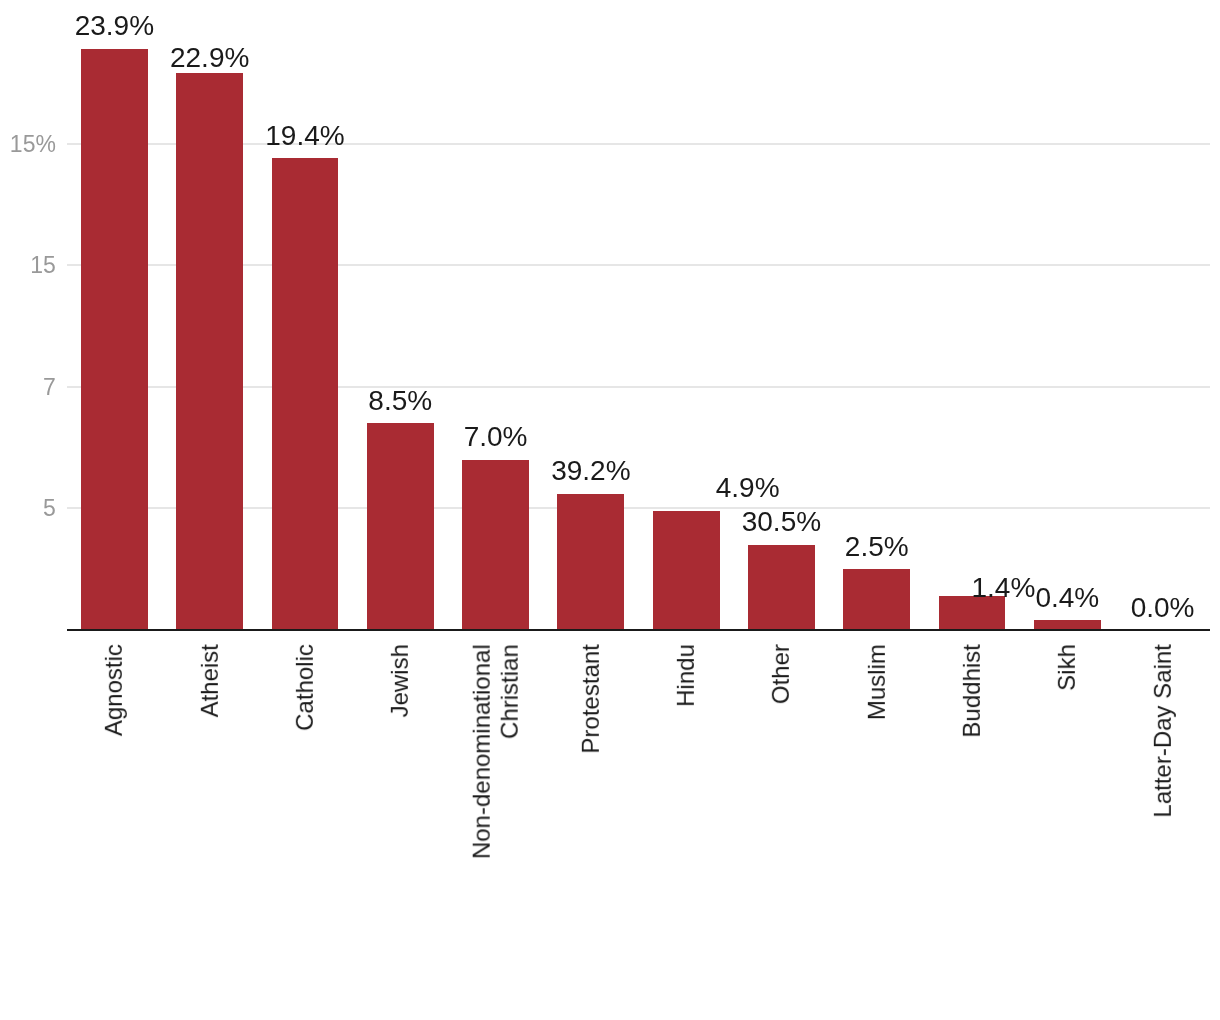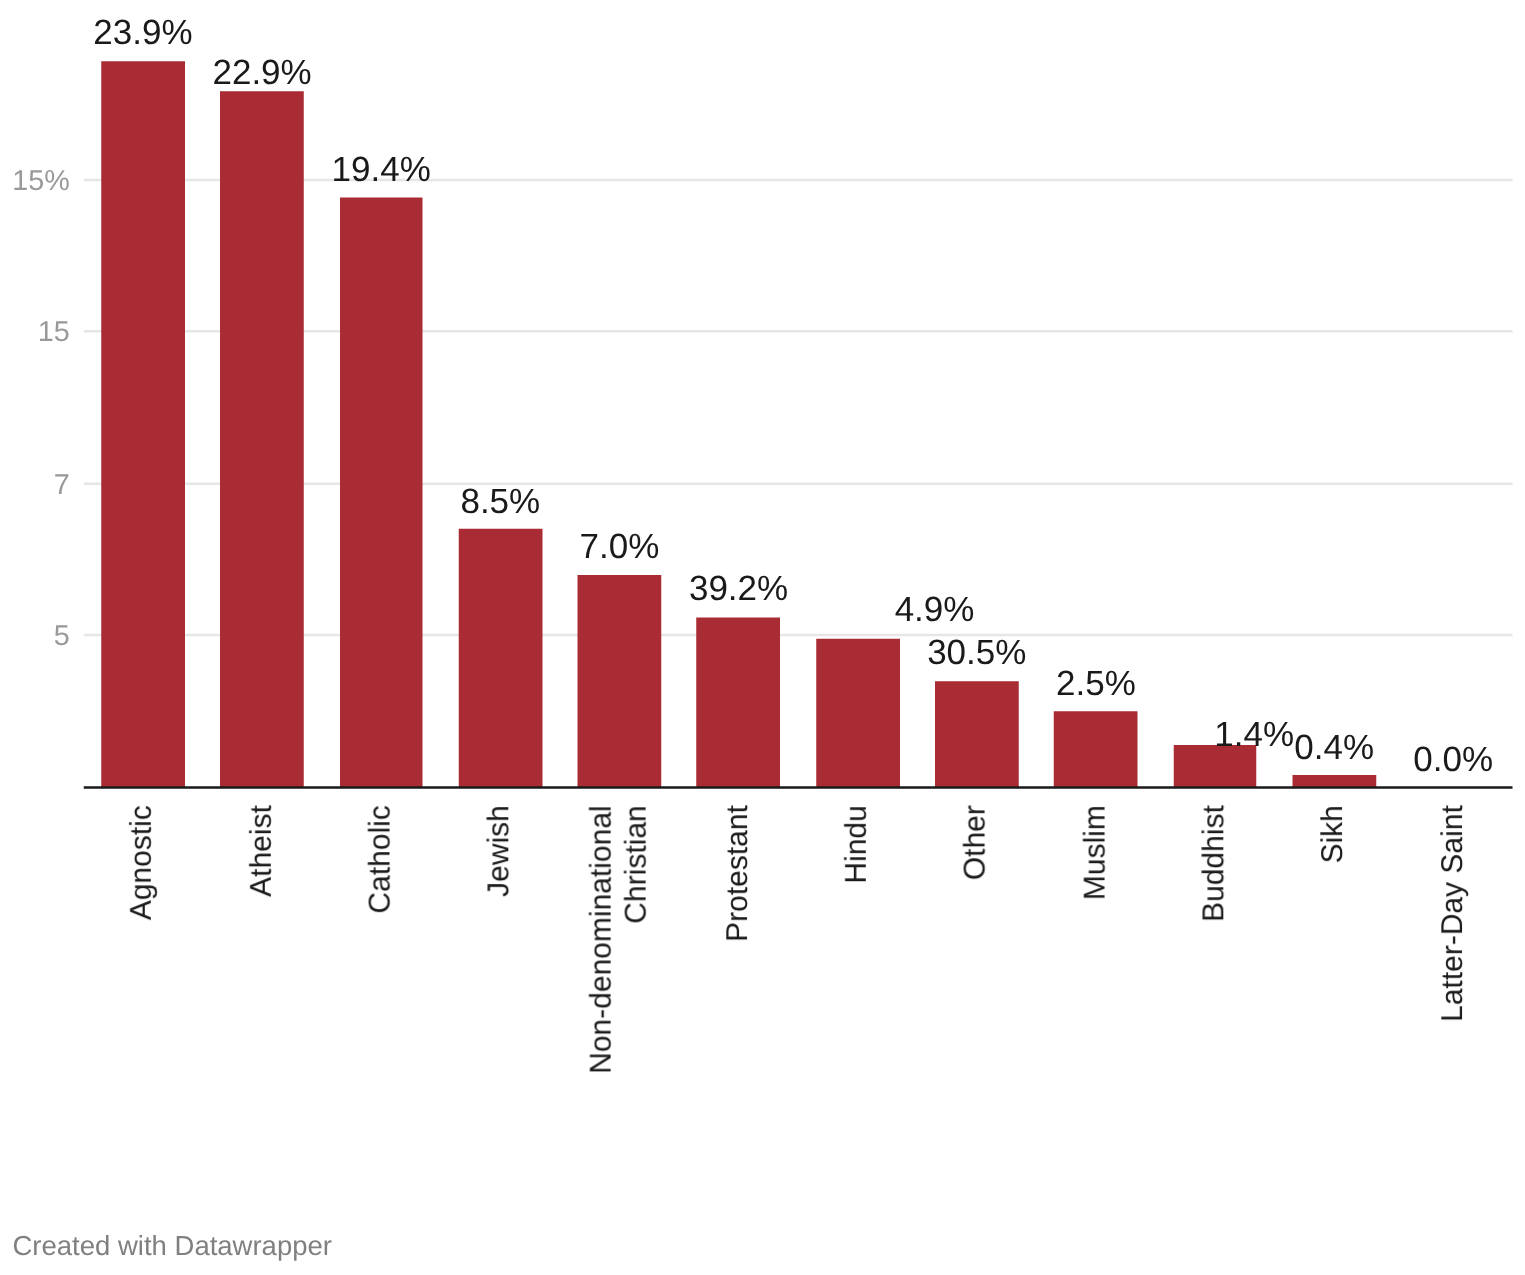--- a/index.html
+++ b/index.html
@@ -115,14 +115,13 @@
         </div>
         <div class="xlabel" style="left:917.3125px;top:779.85px;width:300px;height:28.3px;">
           <span class="xline">Sikh</span>
         </div>
         <div class="xlabel" style="left:1012.6041666666667px;top:779.85px;width:300px;height:28.3px;">
           <span class="xline">Latter-Day Saint</span>
         </div>
       </div>
   </div>
 
-  <div class="credit" id="credit" style="left:10px;top:986px;">Created with Datawrapper</div>
 </div>
 
 </body></html>

